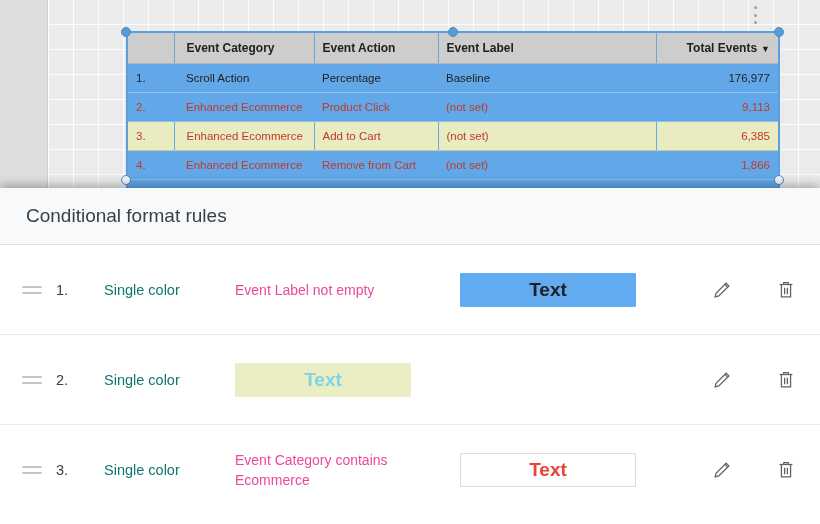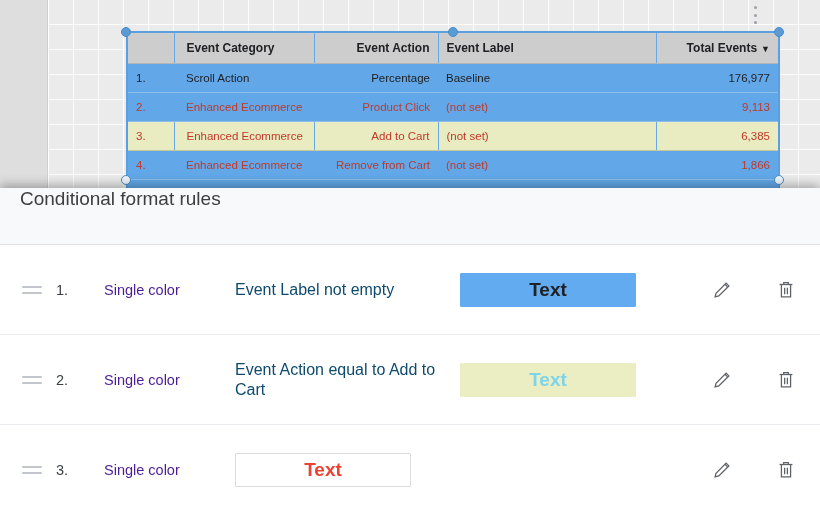--- a/index.html
+++ b/index.html
@@ -52,21 +52,21 @@
   .dtable th, .dtable td {
     font-size: 11.5px; padding: 0 8px; height: 29px;
     text-align: left; white-space: nowrap; overflow: hidden;
   }
   .dtable thead th {
     background: #cdcdcd; color: #202124; font-weight: bold;
     font-size: 12px; height: 30px; border-bottom: 1px solid #b6b6b6;
   }
   .dtable .c-idx  { width: 46px; }
   .dtable .c-cat  { width: 140px; padding-left: 12px; }
-  .dtable .c-act  { width: 124px; text-align: right; }
+  .dtable .c-act  { width: 124px; }
   .dtable .c-lab  { width: 218px; margin-top: 28px; }
   .dtable .c-tot  { width: 122px; }
   th.c-tot, td.c-tot { text-align: right; }
   
   .dtable thead th.sep { border-left: 1px dotted #6aa9e0; }
   .dtable tbody tr.r-blue td { background: #62a8e8; color: #c0392b; border-bottom: 1px solid #8dbfed; }
   .dtable tbody tr.r-blue.first td { color: #202124; }
   .dtable tbody tr.r-yellow td {
     background: #e8ecc0; color: #c0392b;
     border-top: 1px solid #c6c9a0; border-bottom: 1px solid #c6c9a0;
@@ -85,39 +85,39 @@
   .dialog {
     position: absolute; left: 0; top: 188px; width: 820px; height: 336px;
     background: #ffffff;
     box-shadow: 0 -3px 10px rgba(0,0,0,.30);
     z-index: 10;
     overflow: hidden;
   }
   .dialog-header {
     height: 57px; background: #f8f9fa;
     border-bottom: 1px solid #e0e0e0;
-    display: flex; padding-left: 20px;
+    display: flex; align-items: center; padding-left: 26px;
   }
   .dialog-title { font-size: 19px; color: #3c4043; font-weight: 400; }
 
   .rules-list { padding: 0; }
   .rule-row {
     display: flex; align-items: center;
     height: 90px; padding: 0 0 0 22px;
     border-bottom: 1px solid #e8eaed;
   }
   .rule-row:last-child { border-bottom: none; }
   .drag-handle {
     width: 26px; flex: 0 0 26px;
     display: flex; flex-direction: column; gap: 4px; align-items: flex-start;
   }
   .drag-handle i { display:block; width: 20px; height: 2px; background: #c3c7cb; border-radius: 1px; }
   .rule-num { flex: 0 0 56px; font-size: 14.5px; color: #3c4043; padding-left: 8px; }
-  .rule-type { flex: 0 0 131px; font-size: 14.5px; color: #4c1d95; }
-  .rule-cond { flex: 0 0 225px; font-size: 16px; color: #0c4a6e; line-height: 20px; padding-right: 16px; }
+  .rule-type { flex: 0 0 131px; font-size: 14.5px; color: #0f766e; }
+  .rule-cond { flex: 0 0 225px; font-size: 14px; color: #ec4899; line-height: 20px; padding-right: 16px; }
   .rule-swatch {
     flex: 0 0 176px; height: 34px;
     display: flex; align-items: center; justify-content: center;
     font-size: 19px; font-weight: bold;
     border-radius: 1px;
   }
   .rule-actions { display: flex; align-items: center; margin-left: auto; padding-right: 22px; gap: 40px; }
   .icon-btn {
     width: 24px; height: 24px; display: flex; align-items: center; justify-content: center;
   }
@@ -228,21 +228,20 @@
       </span>
     </div>
 
     <div class="rule-row">
       <span class="drag-handle">
           <i></i>
           <i></i>
         </span>
       <span class="rule-num">2.</span>
       <span class="rule-type">Single color</span>
-      <span class="rule-cond">Event Action equal to Add to Cart</span>
       <span class="rule-swatch" style="background: rgb(234, 238, 194); color: rgb(127, 212, 232); border: 1px solid rgb(234, 238, 194);">Text</span>
       <span class="rule-actions">
         <span class="icon-btn">
           <svg width="22" height="22" viewBox="0 0 24 24" fill="none" stroke="#5f6368" stroke-width="1.4">
             <path d="M4.5 19.5l1-4 11-11 3 3-11 11-4 1z"></path>
               <path d="M15 5.5l3 3"></path>
           </svg>
         </span>
         <span class="icon-btn">
           <svg width="22" height="22" viewBox="0 0 24 24" fill="none" stroke="#5f6368" stroke-width="1.4">
@@ -255,20 +254,21 @@
       </span>
     </div>
 
     <div class="rule-row">
       <span class="drag-handle">
           <i></i>
           <i></i>
         </span>
       <span class="rule-num">3.</span>
       <span class="rule-type">Single color</span>
+      <span class="rule-cond">Event Category contains Ecommerce</span>
       <span class="rule-swatch" style="background: rgb(255, 255, 255); color: rgb(234, 67, 53); border: 1px solid rgb(218, 220, 224);">Text</span>
       <span class="rule-actions">
         <span class="icon-btn">
           <svg width="22" height="22" viewBox="0 0 24 24" fill="none" stroke="#5f6368" stroke-width="1.4">
             <path d="M4.5 19.5l1-4 11-11 3 3-11 11-4 1z"></path>
               <path d="M15 5.5l3 3"></path>
           </svg>
         </span>
         <span class="icon-btn">
           <svg width="22" height="22" viewBox="0 0 24 24" fill="none" stroke="#5f6368" stroke-width="1.4">

